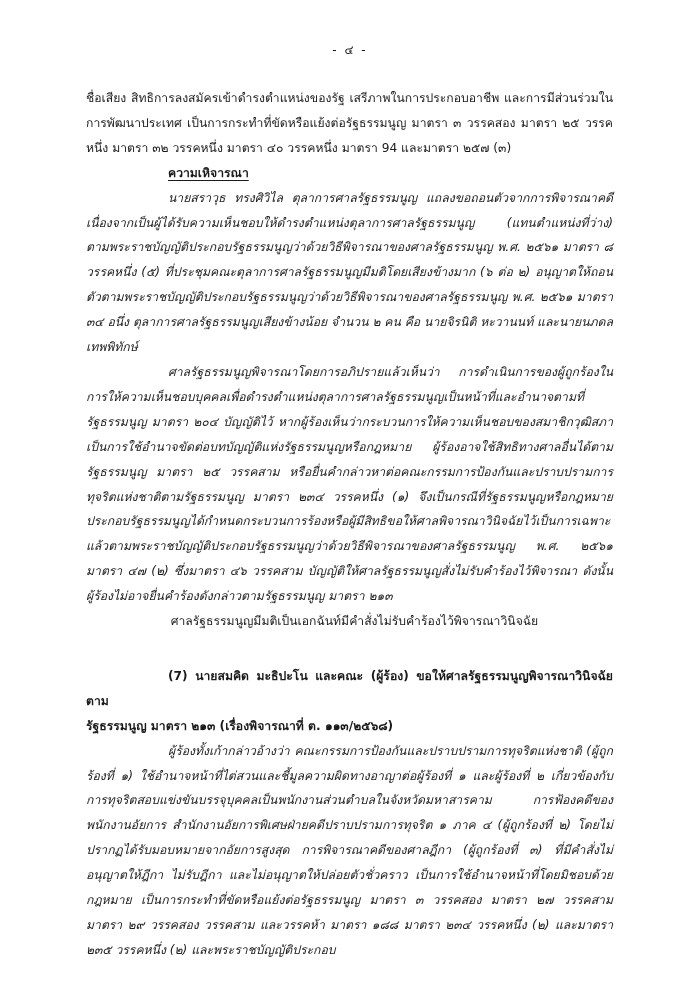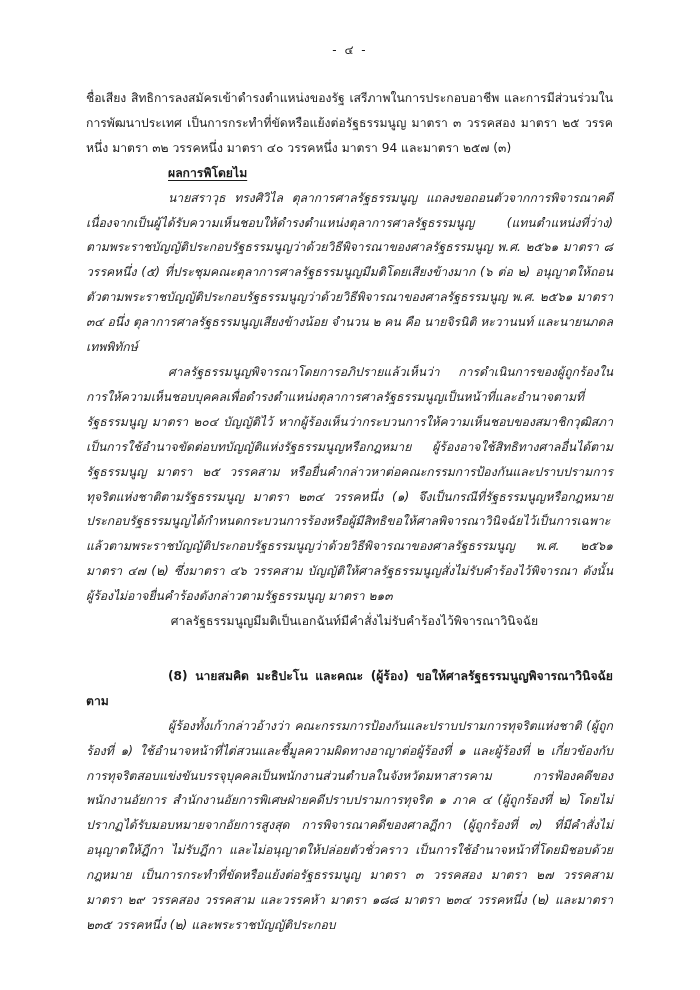--- a/index.html
+++ b/index.html
@@ -70,28 +70,29 @@
 <body>
 
 <div class="page">
 
   <div class="page-number">- ๔ -</div>
 
   <div class="body-text">
 
     <p>ชื่อเสียง สิทธิการลงสมัครเข้าดำรงตำแหน่งของรัฐ เสรีภาพในการประกอบอาชีพ และการมีส่วนร่วมในการพัฒนาประเทศ เป็นการกระทำที่ขัดหรือแย้งต่อรัฐธรรมนูญ มาตรา ๓ วรรคสอง มาตรา ๒๕ วรรคหนึ่ง มาตรา ๓๒ วรรคหนึ่ง มาตรา ๔๐ วรรคหนึ่ง มาตรา 94 และมาตรา ๒๕๗ (๓)</p>
 
-    <p class="heading-underline">ผลการพิโดยไม</p>
+    <p class="heading-underline">ความเหิจารณา</p>
 
     <p class="indent">นายสราวุธ ทรงศิวิไล ตุลาการศาลรัฐธรรมนูญ แถลงขอถอนตัวจากการพิจารณาคดี เนื่องจากเป็นผู้ได้รับความเห็นชอบให้ดำรงตำแหน่งตุลาการศาลรัฐธรรมนูญ (แทนตำแหน่งที่ว่าง) ตามพระราชบัญญัติประกอบรัฐธรรมนูญว่าด้วยวิธีพิจารณาของศาลรัฐธรรมนูญ พ.ศ. ๒๕๖๑ มาตรา ๘ วรรคหนึ่ง (๕) ที่ประชุมคณะตุลาการศาลรัฐธรรมนูญมีมติโดยเสียงข้างมาก (๖ ต่อ ๒) อนุญาตให้ถอนตัวตามพระราชบัญญัติประกอบรัฐธรรมนูญว่าด้วยวิธีพิจารณาของศาลรัฐธรรมนูญ พ.ศ. ๒๕๖๑ มาตรา ๓๔ อนึ่ง ตุลาการศาลรัฐธรรมนูญเสียงข้างน้อย จำนวน ๒ คน คือ นายจิรนิติ หะวานนท์ และนายนภดล เทพพิทักษ์</p>
 
     <p class="indent">ศาลรัฐธรรมนูญพิจารณาโดยการอภิปรายแล้วเห็นว่า การดำเนินการของผู้ถูกร้องในการให้ความเห็นชอบบุคคลเพื่อดำรงตำแหน่งตุลาการศาลรัฐธรรมนูญเป็นหน้าที่และอำนาจตามที่รัฐธรรมนูญ มาตรา ๒๐๔ บัญญัติไว้ หากผู้ร้องเห็นว่ากระบวนการให้ความเห็นชอบของสมาชิกวุฒิสภาเป็นการใช้อำนาจขัดต่อบทบัญญัติแห่งรัฐธรรมนูญหรือกฎหมาย ผู้ร้องอาจใช้สิทธิทางศาลอื่นได้ตามรัฐธรรมนูญ มาตรา ๒๕ วรรคสาม หรือยื่นคำกล่าวหาต่อคณะกรรมการป้องกันและปราบปรามการทุจริตแห่งชาติตามรัฐธรรมนูญ มาตรา ๒๓๔ วรรคหนึ่ง (๑) จึงเป็นกรณีที่รัฐธรรมนูญหรือกฎหมายประกอบรัฐธรรมนูญได้กำหนดกระบวนการร้องหรือผู้มีสิทธิขอให้ศาลพิจารณาวินิจฉัยไว้เป็นการเฉพาะแล้วตามพระราชบัญญัติประกอบรัฐธรรมนูญว่าด้วยวิธีพิจารณาของศาลรัฐธรรมนูญ พ.ศ. ๒๕๖๑ มาตรา ๔๗ (๒) ซึ่งมาตรา ๔๖ วรรคสาม บัญญัติให้ศาลรัฐธรรมนูญสั่งไม่รับคำร้องไว้พิจารณา ดังนั้น ผู้ร้องไม่อาจยื่นคำร้องดังกล่าวตามรัฐธรรมนูญ มาตรา ๒๑๓</p>
 
     <p class="centered">ศาลรัฐธรรมนูญมีมติเป็นเอกฉันท์มีคำสั่งไม่รับคำร้องไว้พิจารณาวินิจฉัย</p>
 
     <p class="section-heading">
-      <span class="first-line">(8) นายสมคิด มะธิปะโน และคณะ (ผู้ร้อง) ขอให้ศาลรัฐธรรมนูญพิจารณาวินิจฉัยตาม</span>
+      <span class="first-line">(7) นายสมคิด มะธิปะโน และคณะ (ผู้ร้อง) ขอให้ศาลรัฐธรรมนูญพิจารณาวินิจฉัยตาม</span>
+      <span>รัฐธรรมนูญ มาตรา ๒๑๓ (เรื่องพิจารณาที่ ต. ๑๑๓/๒๕๖๘)</span>
     </p>
 
     <p class="indent">ผู้ร้องทั้งเก้ากล่าวอ้างว่า คณะกรรมการป้องกันและปราบปรามการทุจริตแห่งชาติ (ผู้ถูกร้องที่ ๑) ใช้อำนาจหน้าที่ไต่สวนและชี้มูลความผิดทางอาญาต่อผู้ร้องที่ ๑ และผู้ร้องที่ ๒ เกี่ยวข้องกับการทุจริตสอบแข่งขันบรรจุบุคคลเป็นพนักงานส่วนตำบลในจังหวัดมหาสารคาม การฟ้องคดีของพนักงานอัยการ สำนักงานอัยการพิเศษฝ่ายคดีปราบปรามการทุจริต ๑ ภาค ๔ (ผู้ถูกร้องที่ ๒) โดยไม่ปรากฏได้รับมอบหมายจากอัยการสูงสุด การพิจารณาคดีของศาลฎีกา (ผู้ถูกร้องที่ ๓) ที่มีคำสั่งไม่อนุญาตให้ฎีกา ไม่รับฎีกา และไม่อนุญาตให้ปล่อยตัวชั่วคราว เป็นการใช้อำนาจหน้าที่โดยมิชอบด้วยกฎหมาย เป็นการกระทำที่ขัดหรือแย้งต่อรัฐธรรมนูญ มาตรา ๓ วรรคสอง มาตรา ๒๗ วรรคสาม มาตรา ๒๙ วรรคสอง วรรคสาม และวรรคห้า มาตรา ๑๘๘ มาตรา ๒๓๔ วรรคหนึ่ง (๒) และมาตรา ๒๓๕ วรรคหนึ่ง (๒) และพระราชบัญญัติประกอบ</p>
 
   </div>
 </div>
 
 </body></html>

